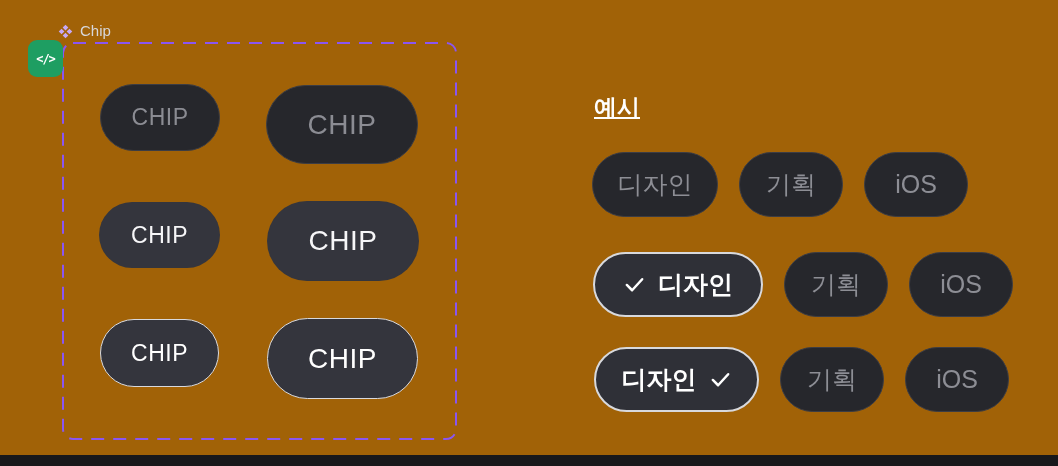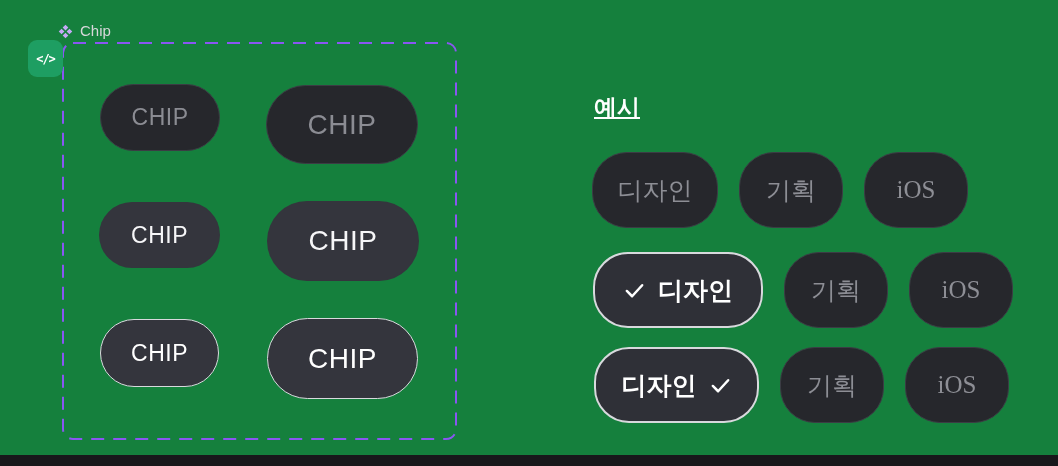--- a/index.html
+++ b/index.html
@@ -1,18 +1,18 @@
 <!DOCTYPE html>
 <html><head>
 <meta charset="utf-8">
 <style>
   html,body{margin:0;padding:0;background:#212226;}
   .stage{
     position:relative;width:1058px;height:466px;overflow:hidden;
-    background:#15803d;font-family:"Liberation Sans",sans-serif;
+    background:#a16207;font-family:"Liberation Sans",sans-serif;
   }
   
   .frame-label{
     position:absolute;left:58px;top:22px;display:flex;align-items:center;gap:7px;
     color:#d7d7da;font-size:15px;line-height:18px;cursor:default;
   }
   .frame-label svg{display:block;}
   
   .code-badge{
     position:absolute;left:28px;top:40px;width:35px;height:37px;z-index:3;
@@ -41,22 +41,22 @@
   .c6{left:205px;top:276px;width:151px;height:81px;border-width:2px;}
   
   .example-title{
     position:absolute;left:594px;top:92px;font-size:23px;font-weight:700;color:#ffffff;text-decoration:underline;
   }
   .xrow{position:absolute;display:flex;gap:21px;}
   .r1{left:592px;top:152px;}
   .r2{left:593px;top:252px;}
   .r3{left:594px;top:347px;}
   .xchip{
-    height:76px;border-radius:35px;box-sizing:border-box;
-    display:flex;align-items:center;justify-content:center;font-size:25px;font-family:Liberation Serif, serif;
+    height:65px;border-radius:35px;box-sizing:border-box;
+    display:flex;align-items:center;justify-content:center;font-size:25px;
   }
   .xchip.outline{border:1.5px solid #3b3c44;background:#26272c;color:#8d8e95;}
   .xchip.sel{background:#2f3037;border:2px solid #d8d9dd;color:#ffffff;font-weight:700;gap:12px;}
   .w126{width:126px;}
   .w104{width:104px;}
   .w170{width:170px;}
   .w165{width:165px;}
   .check{display:block;}
   
   .bottom-strip{position:absolute;left:0;bottom:0;width:1058px;height:11px;background:#18181b;}

